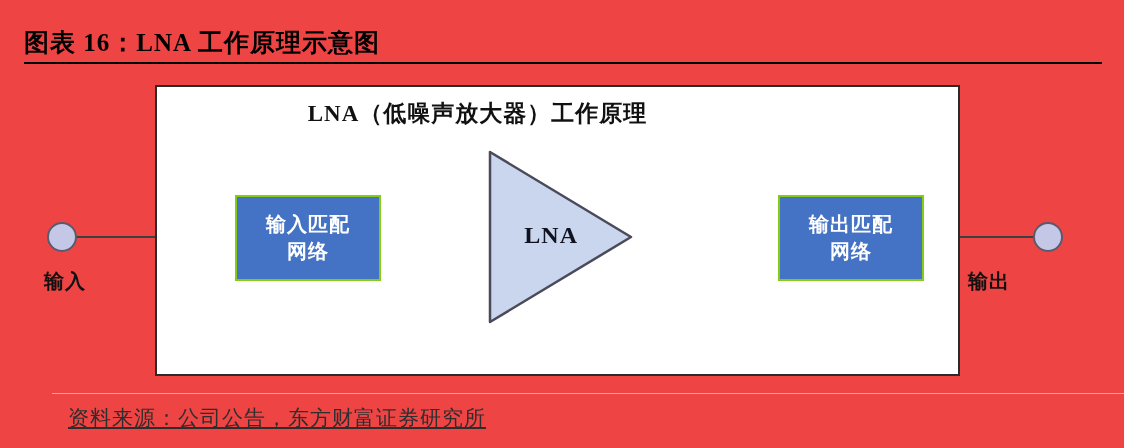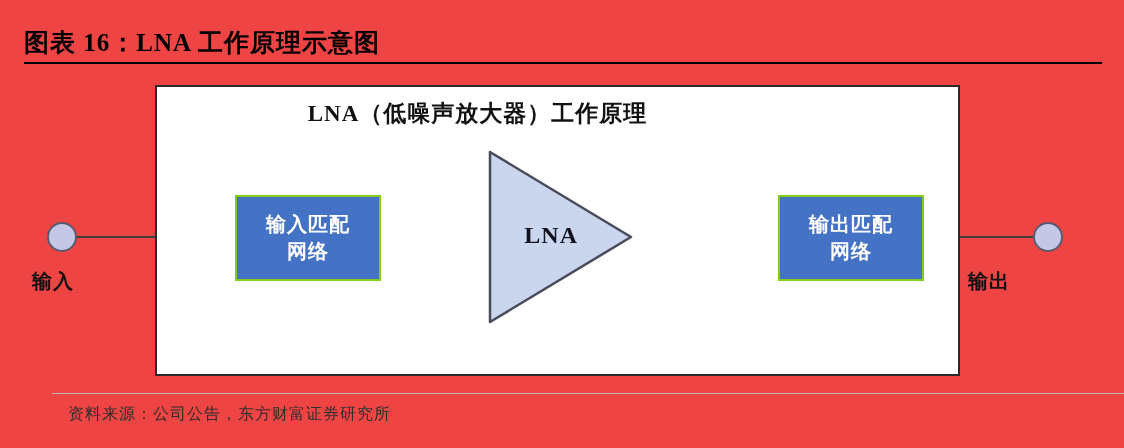--- a/index.html
+++ b/index.html
@@ -69,21 +69,21 @@
   }
   .port.left  { left: 47px;  top: 222px; }
   .port.right { left: 1033px; top: 222px; }
   .port-label {
     position: absolute;
     font-size: 20px;
     font-weight: bold;
     color: #111111;
     letter-spacing: 1px;
   }
-  .port-label.left  { left: 32px;   top: 268px; }
+  .port-label.left  { left: 44px;   top: 268px; }
   .port-label.right { left: 968px; top: 268px; }
 
   
   .match-box {
     position: absolute;
     top: 195px;
     width: 146px; height: 86px;
     background: #4472c4;
     border: 2px solid #84cc16;
     color: #ffffff;
@@ -119,24 +119,25 @@
   
   .footer-rule {
     position: absolute;
     left: 52px; top: 393px;
     width: 1072px; height: 1px;
     background: #bbbbbb;
   }
   .source-text {
     position: absolute;
     left: 68px; top: 404px;
-    font-size: 16px;
+    font-size: 21px;
     color: #2e2e2e;
     letter-spacing: 1px;
     font-family: "Liberation Serif", "DejaVu Serif", serif;
+    text-decoration: underline;
   }
 </style>
 </head>
 <body>
 
 <div class="canvas">
 
   <div class="fig-title">图表 16：LNA 工作原理示意图</div>
   <div class="title-rule"></div>
 

